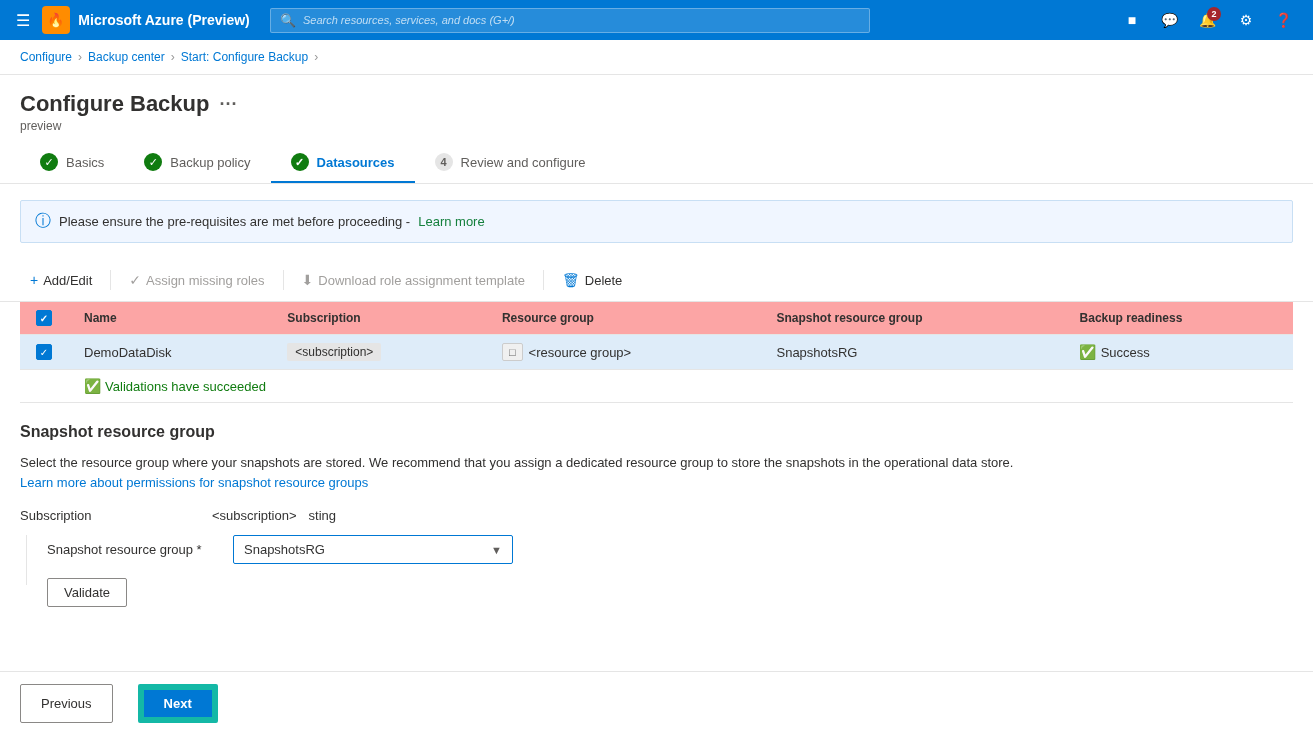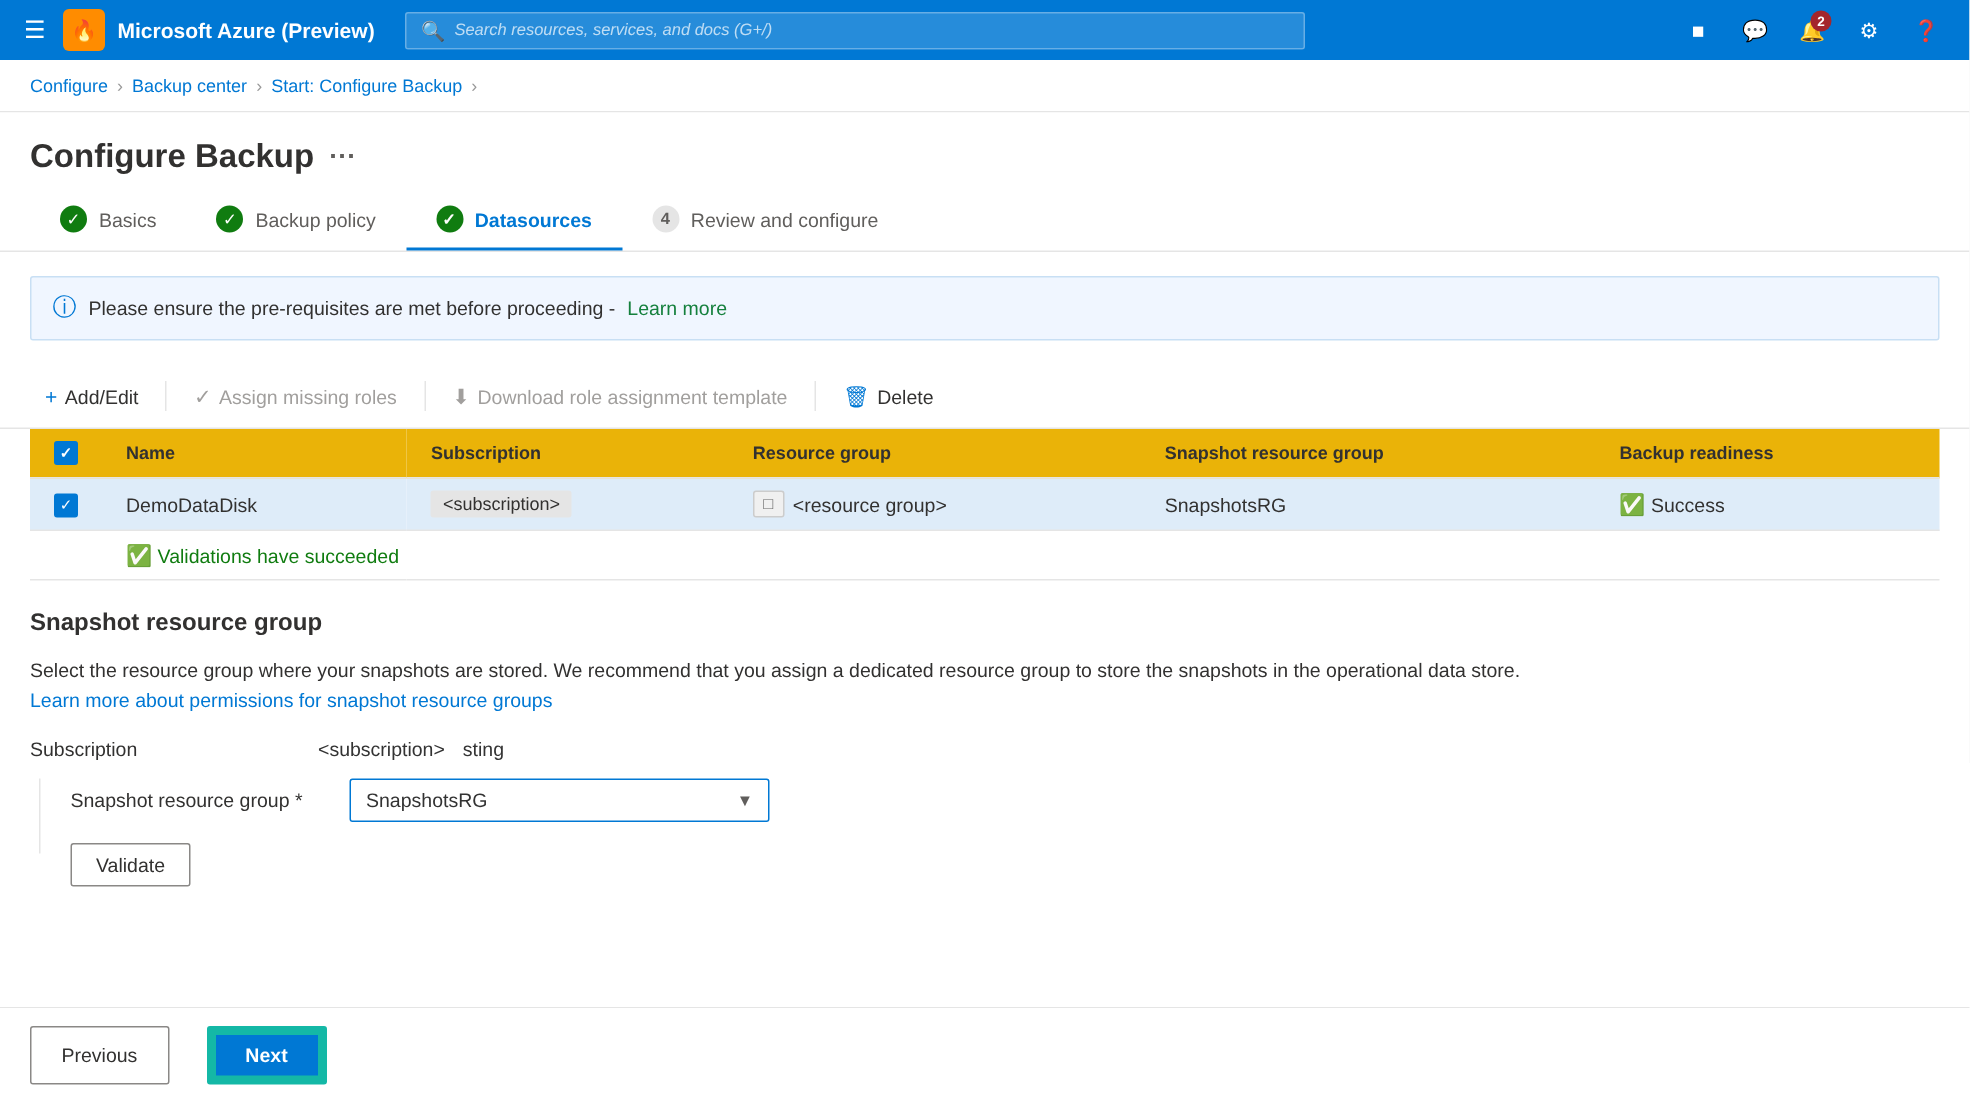--- a/index.html
+++ b/index.html
@@ -173,21 +173,21 @@
     .toolbar .tool-btn.disabled .icon { color: #a19f9d; }
     .toolbar .sep { width: 1px; height: 20px; background: #e5e5e5; margin: 0 4px; }
 
     
     .data-table {
       width: 100%;
       border-collapse: collapse;
       margin: 0;
     }
     .data-table th {
-      background: #eab308;
+      background: #fca5a5;
       padding: 8px 16px;
       text-align: left;
       font-size: 12px;
       font-weight: 600;
       color: #323130;
       border-bottom: 1px solid #e5e5e5;
     }
     .data-table td {
       padding: 8px 16px;
       border-bottom: 1px solid #e5e5e5;
@@ -379,20 +379,21 @@
     <span class="sep">›</span>
     <a href="#">Start: Configure Backup</a>
     <span class="sep">›</span>
   </div>
 
   <div class="page-header">
     <h1>
       <span>Configure Backup</span>
       <span class="more-icon">···</span>
     </h1>
+    <div class="preview-tag">preview</div>
   </div>
 
   <div class="tabs">
     <div class="tab">
       <div class="check-icon">✓</div>
       <span>Basics</span>
     </div>
     <div class="tab">
       <div class="check-icon">✓</div>
       <span>Backup policy</span>

